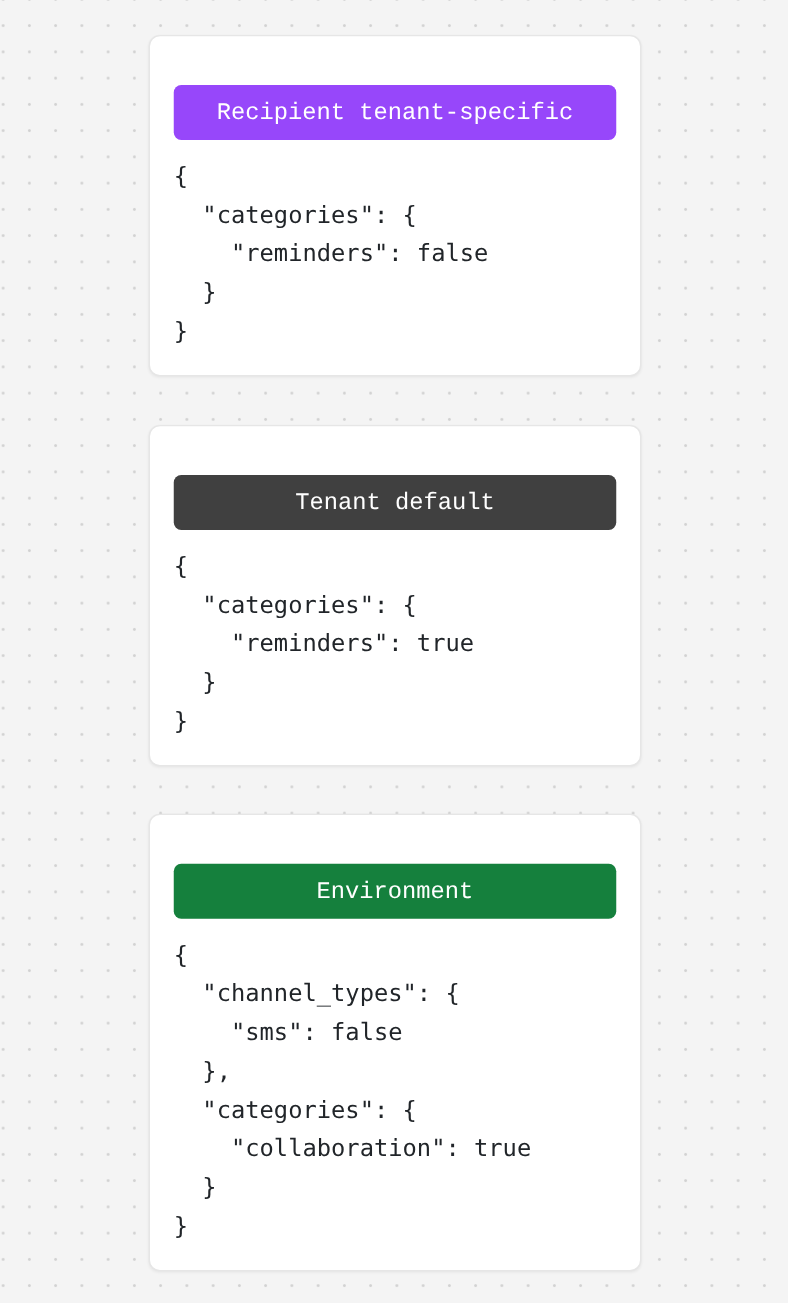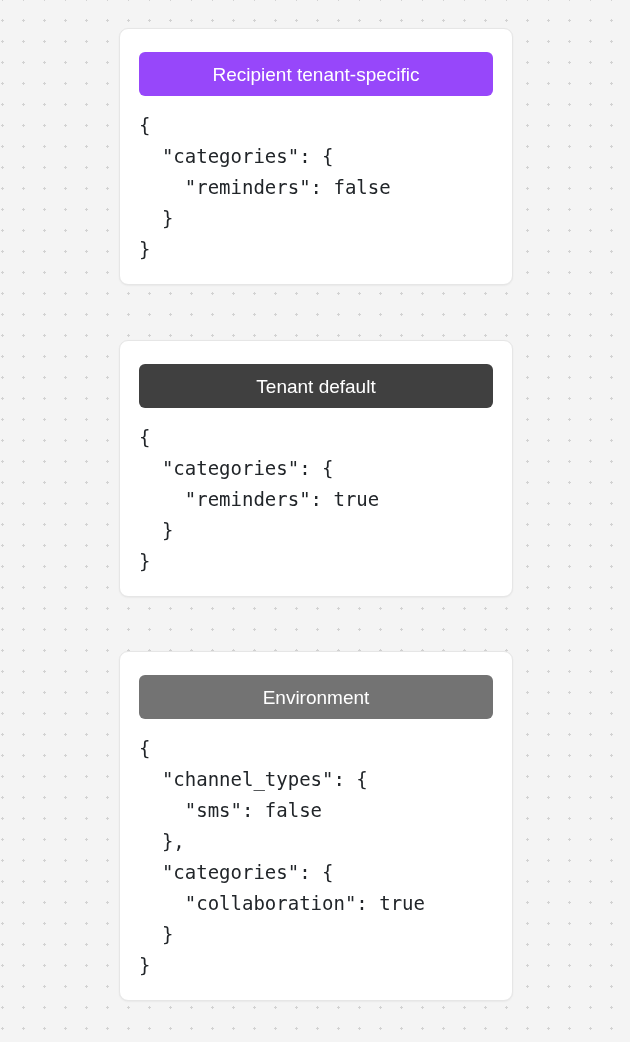--- a/index.html
+++ b/index.html
@@ -39,26 +39,27 @@
   }
 
   .card-badge {
     width: 354px;
     height: 44px;
     border-radius: 6px;
     display: flex;
     align-items: center;
     justify-content: center;
     color: #ffffff;
-    font-family: Liberation Sans, sans-serif;
+    font-family: Liberation Mono, monospace;
     font-size: 19px;
     line-height: 1;
     letter-spacing: 0px;
     white-space: pre;
     user-select: none;
+    margin-top: 16px;
   }
 
   .card-code {
     margin: 0;
     padding: 0;
     margin-top: 14px;
     color: #212529;
     font-family: "DejaVu Sans Mono", "Liberation Mono", monospace;
     font-size: 19px;
     line-height: 31px;
@@ -84,21 +85,21 @@
   <div class="card" id="card-1" style="top:340px;">
     <div class="card-badge" style="background-color: #404040;">Tenant default</div>
     <pre class="card-code">{
   "categories": {
     "reminders": true
   }
 }</pre>
   </div>
 
   <div class="card" id="card-2" style="top:651px;">
-    <div class="card-badge" style="background-color: #737373;">Environment</div>
+    <div class="card-badge" style="background-color: #15803d;">Environment</div>
     <pre class="card-code">{
   "channel_types": {
     "sms": false
   },
   "categories": {
     "collaboration": true
   }
 }</pre>
   </div>
 

